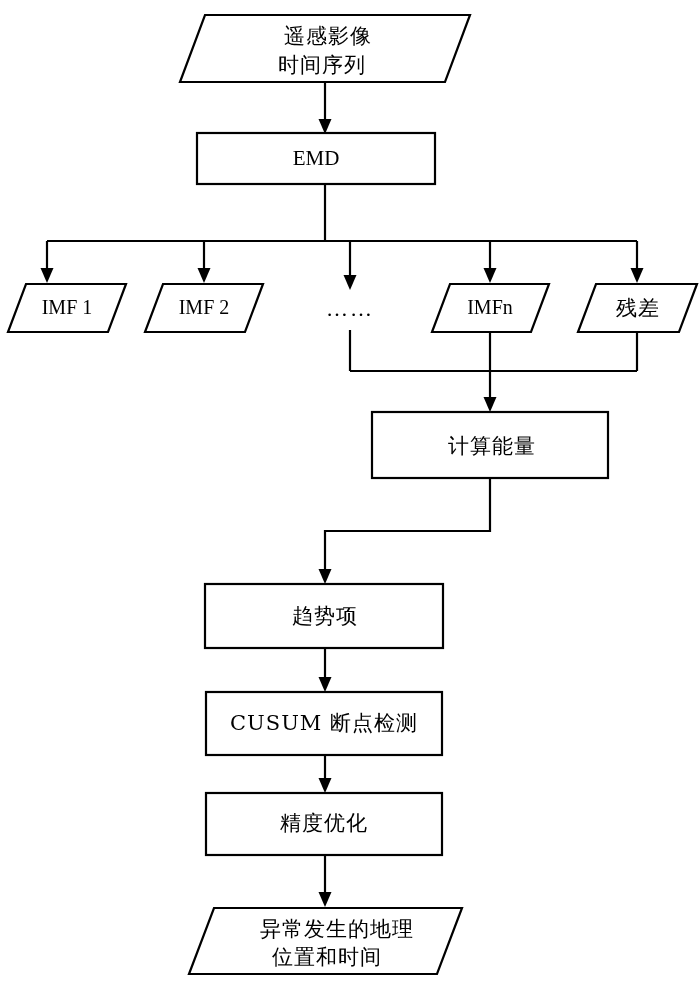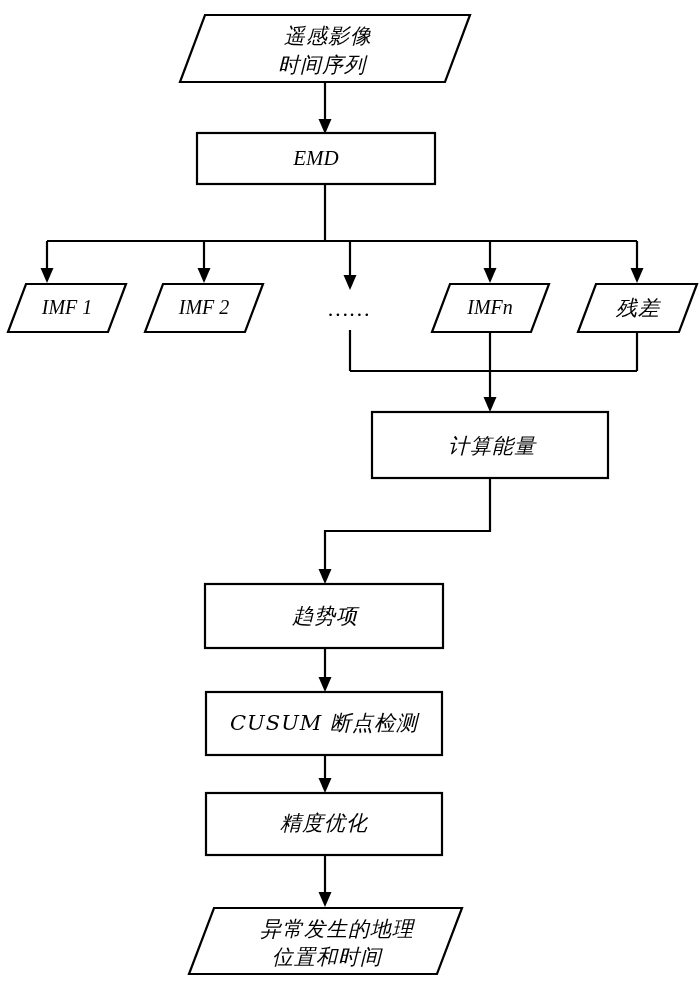--- a/index.html
+++ b/index.html
@@ -11,21 +11,20 @@
     width: 700px;
     height: 992px;
     font-family: "Liberation Serif", "DejaVu Serif", serif;
     overflow: hidden;
   }
   #flowchart-root {
     position: relative;
     width: 700px;
     height: 992px;
     background: #ffffff;
-    font-style: italic;
   }
   svg#flow-svg {
     display: block;
     width: 700px;
     height: 992px;
   }
   .node-shape {
     fill: #ffffff;
     stroke: #000000;
     stroke-width: 2.2;

